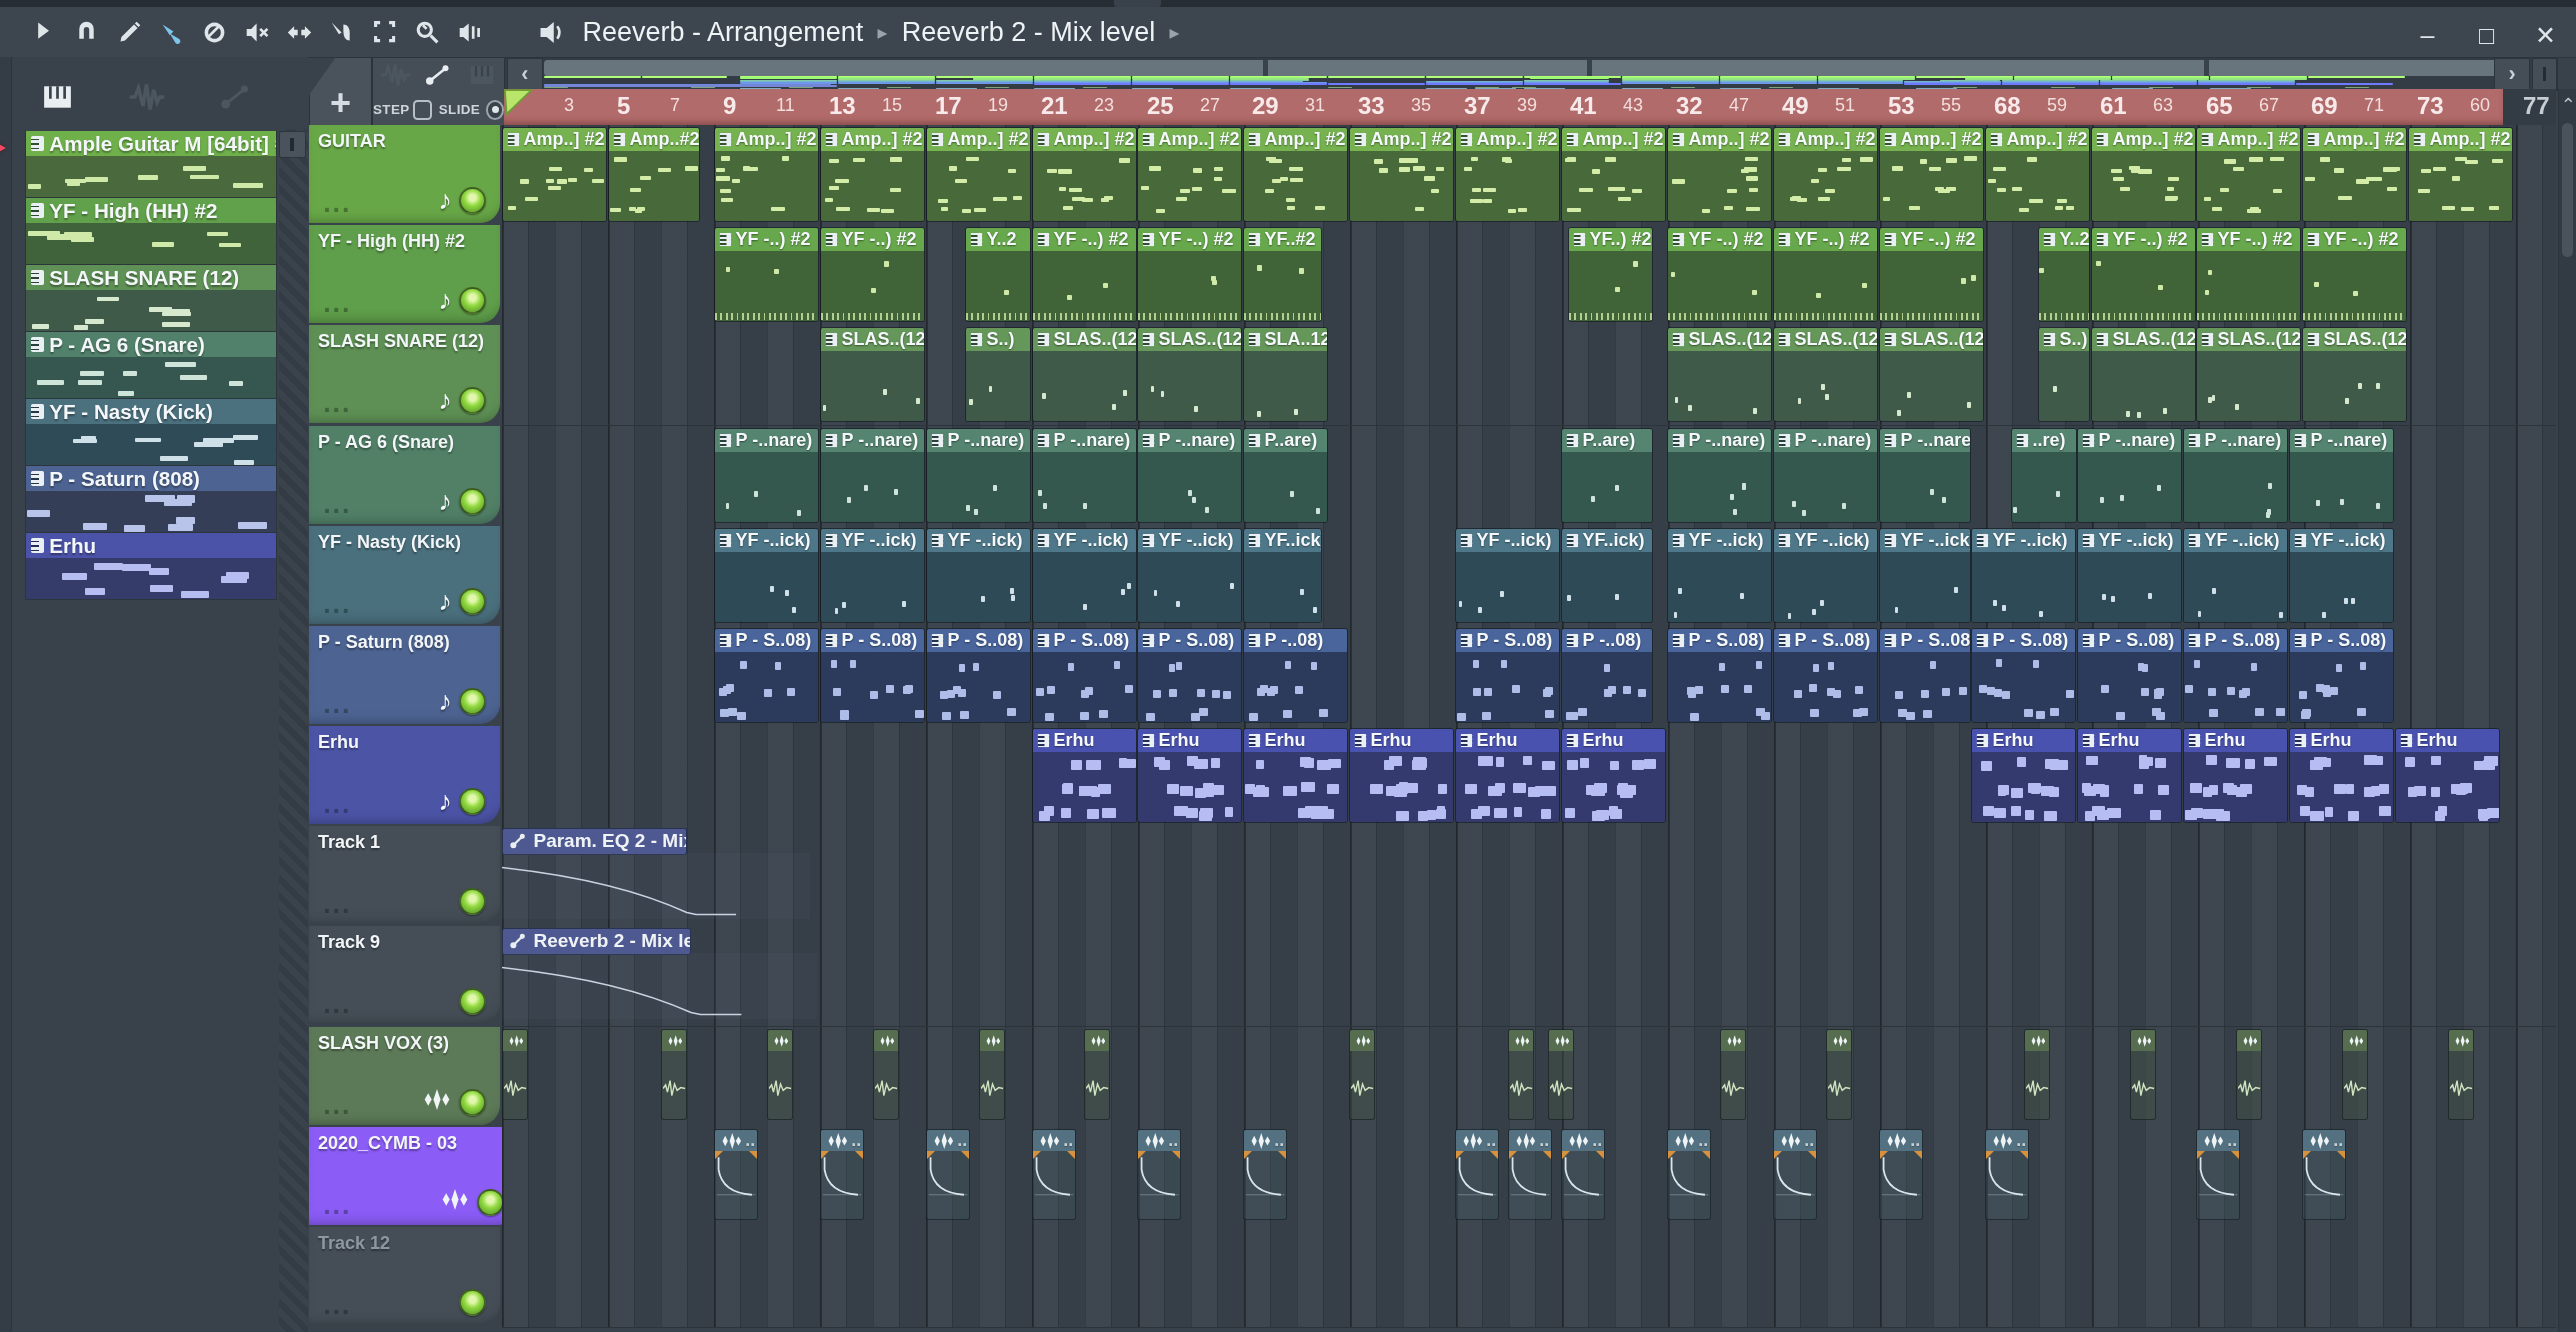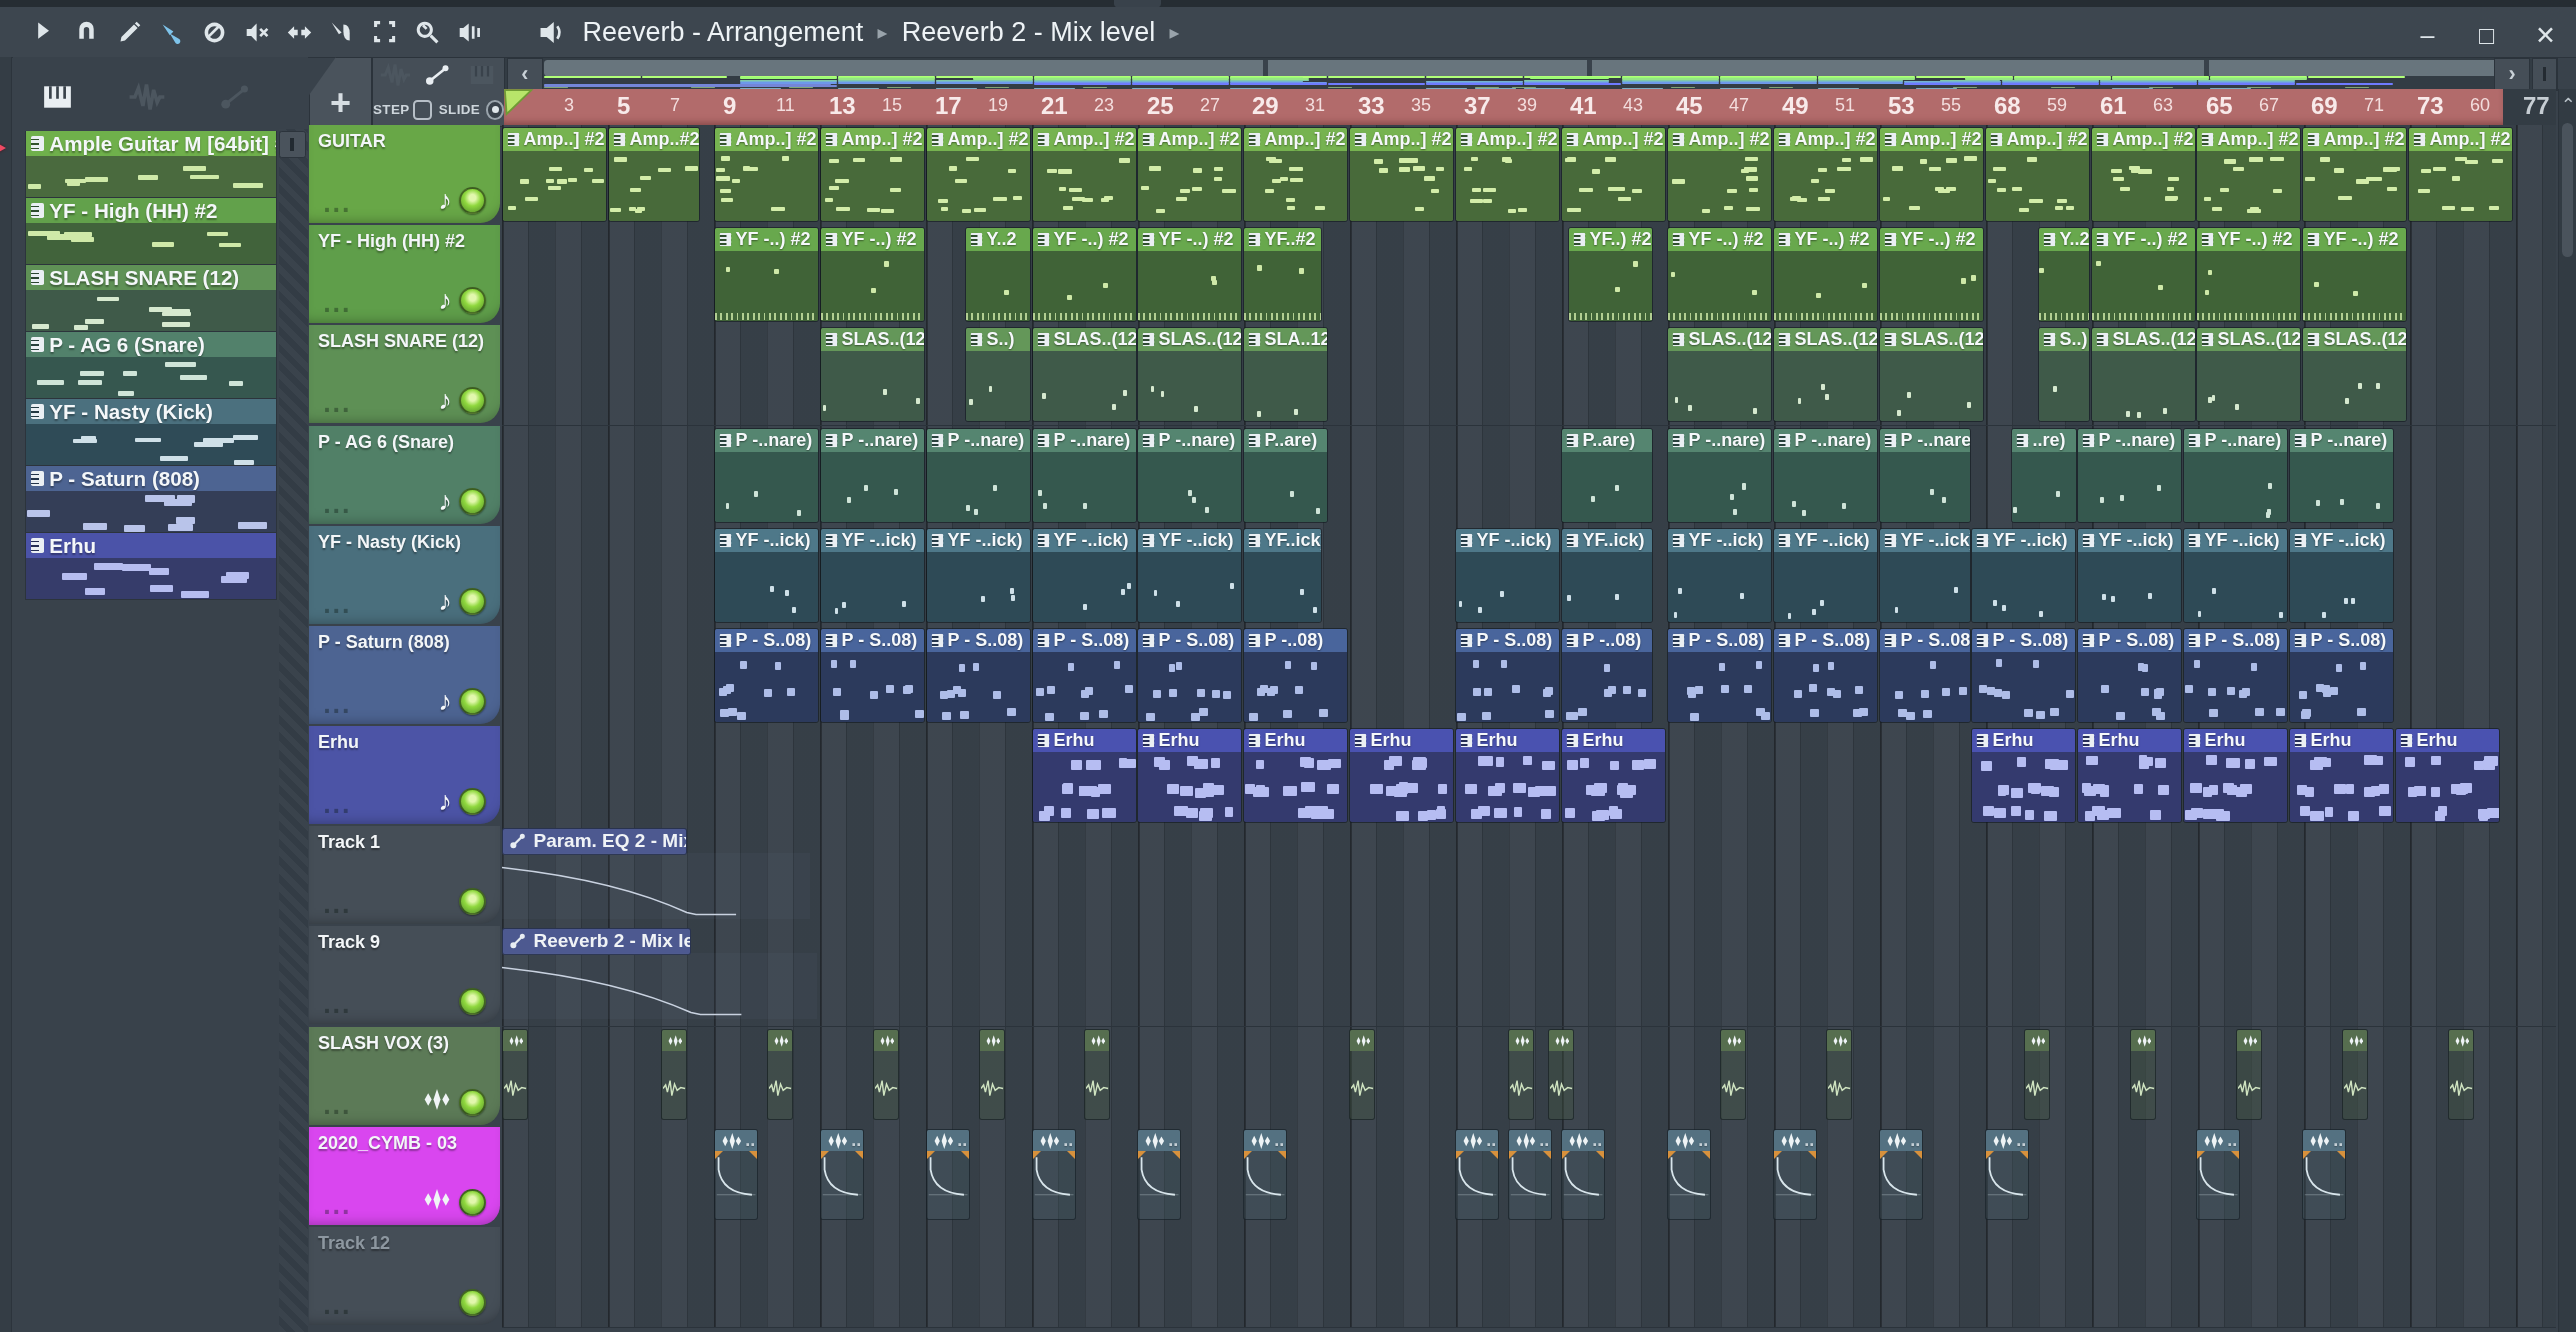--- a/index.html
+++ b/index.html
@@ -526,21 +526,21 @@
         <div class="rnum big" style="left: 643px;">25</div>
         <div class="rnum" style="left: 696px;">27</div>
         <div class="rnum big" style="left: 748px;">29</div>
         <div class="rnum" style="left: 801px;">31</div>
         <div class="rnum big" style="left: 854px;">33</div>
         <div class="rnum" style="left: 907px;">35</div>
         <div class="rnum big" style="left: 960px;">37</div>
         <div class="rnum" style="left: 1013px;">39</div>
         <div class="rnum big" style="left: 1066px;">41</div>
         <div class="rnum" style="left: 1119px;">43</div>
-        <div class="rnum big" style="left: 1172px;">45</div>
+        <div class="rnum big" style="left: 1172px;">32</div>
         <div class="rnum" style="left: 1225px;">47</div>
         <div class="rnum big" style="left: 1278px;">49</div>
         <div class="rnum" style="left: 1331px;">51</div>
         <div class="rnum big" style="left: 1384px;">53</div>
         <div class="rnum" style="left: 1437px;">55</div>
         <div class="rnum big" style="left: 1490px;">68</div>
         <div class="rnum" style="left: 1543px;">59</div>
         <div class="rnum big" style="left: 1596px;">61</div>
         <div class="rnum" style="left: 1649px;">63</div>
         <div class="rnum big" style="left: 1702px;">65</div>
@@ -2345,21 +2345,21 @@
                 <path d="M22 5 L25 10 L22 15 L19 10 Z" stroke="none" stroke-width="0" fill="#eef3f5"></path>
               </svg>
             </div>
             <svg width="23" height="23" viewBox="0 0 26 26" style="position: absolute; left: 0.9px; top: 47px;">
               <path d="M0 13 L3 9 L5 17 L8 4 L10 21 L13 8 L16 15 L20 12 L25 13" stroke="#cfe3c0" stroke-width="1.6" fill="none"></path>
             </svg>
           </div>
         </div>
       </div>
       <div class="trow" style="top: 1002px;">
-        <div class="thdr" style="background: #d946ef;">
+        <div class="thdr" style="background: #8b5cf6; padding-left: 18px;">
           <div class="tname">2020_CYMB - 03</div>
           <div class="tdots">...</div>
           <span class="ticon"><svg width="30" height="23" viewBox="0 0 34 26">
               <path d="M7 6 L11 13 L7 20 L3 13 Z" stroke="none" stroke-width="0" fill="#f0f4f6"></path>
               <path d="M17 1 L21 13 L17 25 L13 13 Z" stroke="none" stroke-width="0" fill="#f0f4f6"></path>
               <path d="M27 6 L31 13 L27 20 L23 13 Z" stroke="none" stroke-width="0" fill="#f0f4f6"></path>
             </svg></span>
           <div class="tled"></div>
         </div>
         <div class="lane">

